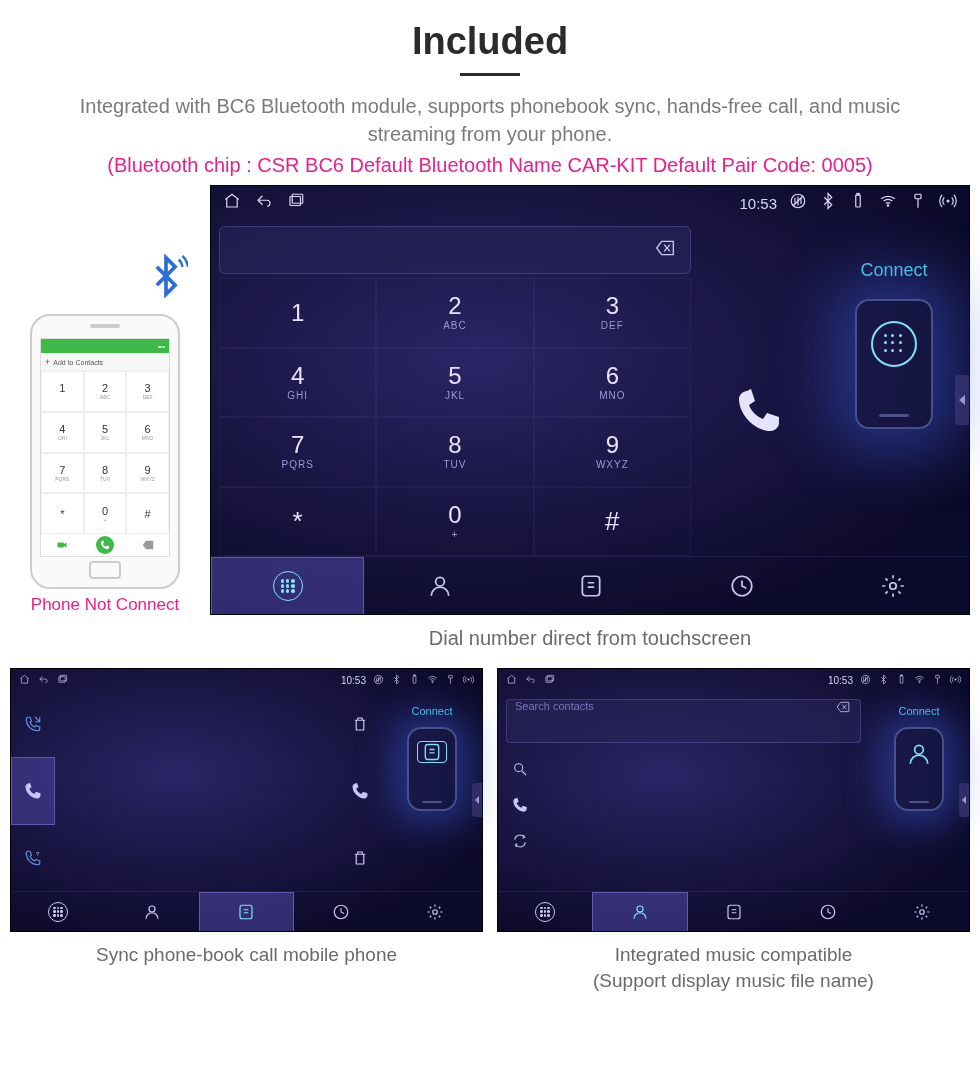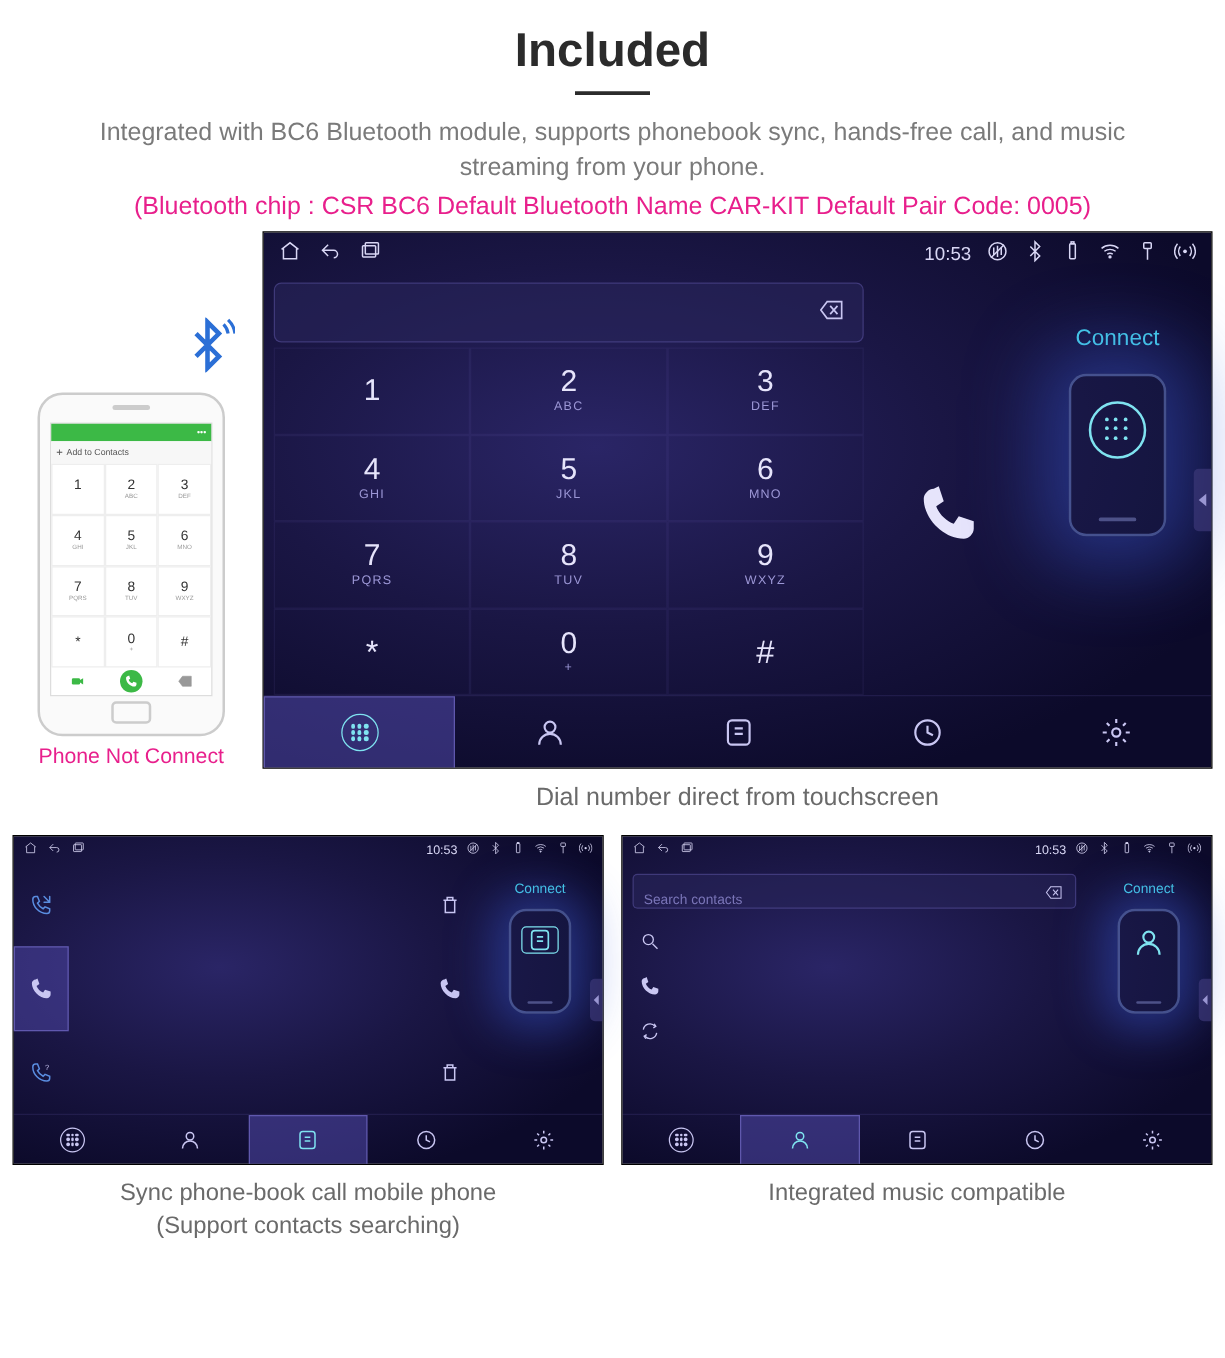--- a/index.html
+++ b/index.html
@@ -122,21 +122,21 @@
   .devmock.sm .person svg { width:26px; height:26px; stroke:#7fe3f0; fill:none; stroke-width:1.6;}
   .devmock.sm .homebar { bottom:8px; width:20px; height:2px;}
   .unit.small .bottom-nav { height: 40px; }
   .unit.small .bn svg { width:18px; height:18px;}
   .unit.small .circle-ic { width:20px; height:20px;}
   .unit.small .circle-ic .dg { width:10px; height:10px; gap:1px;}
   .unit.small .side-tab { width:10px; height:34px;}
   .unit.small .side-tab::before { border-right-width:4px; border-top-width:4px; border-bottom-width:4px;}
 
   .search-row { display:flex; align-items:center; gap:8px; padding:8px 8px 4px;}
-  .search-box { flex:1; height:28px; background:rgba(40,36,90,.6); border:1px solid rgba(120,110,200,.35); border-radius:4px; display:flex; align-items:flex-end; padding:0 8px; gap:8px;}
+  .search-box { flex:1; height:44px; background:rgba(40,36,90,.6); border:1px solid rgba(120,110,200,.35); border-radius:4px; display:flex; align-items:flex-start; padding:0 8px; gap:8px;}
   .search-box .ph { color:#7a75b8; font-size:11px; flex:1; }
   .search-box .bksp svg { width:18px; height:14px; stroke:#c9c6f2; fill:none; stroke-width:1.4;}
   .vlist { display:flex; flex-direction:column; padding:4px 0 0 0;}
   .vi { height:36px; display:flex; align-items:center; padding-left:14px;}
   .vi svg { width:16px; height:16px; stroke:#c9c6f2; fill:none; stroke-width:1.6;}
 
   .dual-caption { text-align:center; font-size:19px; color:#6a6a6a; margin-top:10px; line-height:1.35;}
 </style>
 </head>
 <body>
@@ -597,21 +597,21 @@
           </div>
         <div class="bn">
             <svg viewBox="0 0 24 24">
               <use href="#i-gear"></use>
             </svg>
           </div>
       </div>
       <div class="side-tab"></div>
     </div>
     <div class="dual-caption">
-      <span>Sync phone-book call mobile phone</span><br><span>(Support contacts searching)</span>
+      <span>Sync phone-book call mobile phone</span><br>
     </div>
   </div>
 
   <div class="dual-col">
     <div class="unit small">
       <div class="statusbar small">
         <div class="sb-left small">
           <span><svg viewBox="0 0 24 24">
                 <use href="#i-home"></use>
               </svg></span>
@@ -718,16 +718,16 @@
           </div>
         <div class="bn">
             <svg viewBox="0 0 24 24">
               <use href="#i-gear"></use>
             </svg>
           </div>
       </div>
       <div class="side-tab"></div>
     </div>
     <div class="dual-caption">
-      <span>Integrated music compatible</span><br>
+      <span>Integrated music compatible</span><br><span>(Support display music file name)</span>
     </div>
   </div>
 </div>
 
 </body></html>

